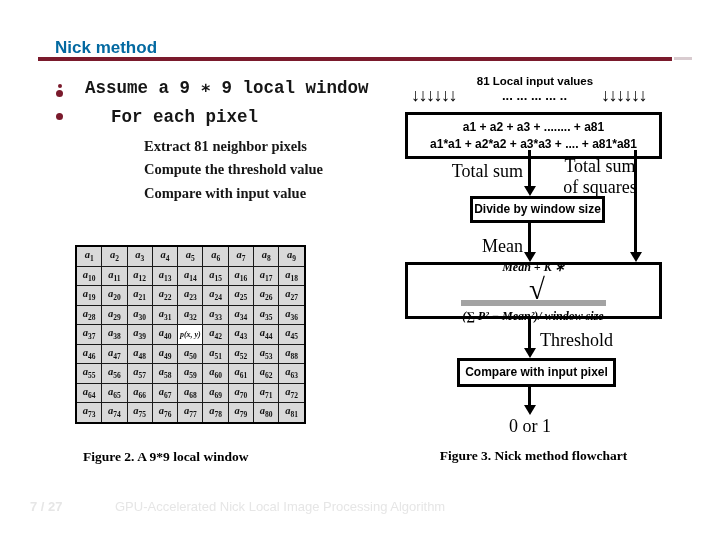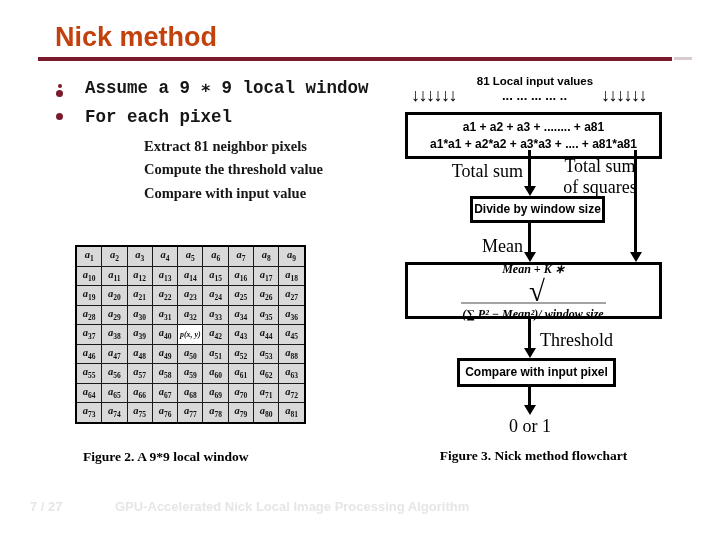--- a/index.html
+++ b/index.html
@@ -1,32 +1,32 @@
 <!DOCTYPE html>
 <html><head>
 <meta charset="utf-8">
 <style>
   html,body{margin:0;padding:0;}
   body{
     width:720px;height:540px;background:#ffffff;position:relative;overflow:hidden;
     font-family:"Liberation Sans",sans-serif;color:#111;
   }
   
-  .title{position:absolute;left:55px;top:22px;font-size:27px;font-weight:bold;color:#c2410c;}
+  .title{position:absolute;left:55px;top:38px;font-size:17px;font-weight:bold;color:#0369a1;}
   .title-rule{position:absolute;left:38px;top:57px;width:634px;height:4px;background:#7a1a2c;}
   .title-rule-tail{position:absolute;left:674px;top:57px;width:18px;height:3px;background:#d9ccd0;}
   
   .bullets{position:absolute;left:52px;top:78px;width:360px;}
   .brow{display:flex;align-items:flex-start;}
   .mk{flex:0 0 33px;display:flex;flex-direction:column;align-items:flex-start;box-sizing:border-box;padding:6px 0 0 4px;}
   .dot-s{width:4px;height:4px;border-radius:50%;background:#7a1a2c;margin:0 0 2px 2px;}
   .dot-b{width:7px;height:7px;border-radius:50%;background:#7a1a2c;}
   .lvl1-text{font-family:Liberation Mono, monospace;font-weight:bold;font-size:17.5px;color:#161616;line-height:1.25;}
   .b1{margin-bottom:7px;}
-  .b2{margin-bottom:9px;}
+  .b2{margin-bottom:9px;gap:26px;}
   .sub{margin-left:68px;}
   .srow{display:flex;align-items:flex-start;margin-bottom:7px;}
   .mk-sub{flex:0 0 24px;box-sizing:border-box;padding:6px 0 0 1px;}
   .dot-m{width:5px;height:5px;border-radius:50%;background:#7a1a2c;}
   .lvl2-text{font-family:"Liberation Serif",serif;font-weight:bold;font-size:14.5px;color:#161616;line-height:1.15;}
   
   .window-table{position:absolute;left:75px;top:245px;border-collapse:collapse;border:2px solid #000;}
   .window-table td{
     width:24.3px;height:18.5px;border:1px solid #1a1a1a;background:#d9d9d9;
     text-align:center;vertical-align:middle;padding:0;
@@ -50,24 +50,24 @@
     font-weight:bold;font-size:12px;text-align:center;line-height:1.35;color:#000;
   }
   .varrow{position:absolute;width:3px;background:#000;}
   .varrow.head::after{
     content:"";position:absolute;top:100%;left:50%;transform:translateX(-50%);
     width:0;height:0;border:6px solid transparent;border-top:10px solid #000;border-bottom:none;
   }
   .formula{flex-direction:column;}
   .f-prefix,.f-radicand{font-family:"Liberation Serif",serif;font-style:italic;font-weight:bold;font-size:12px;white-space:nowrap;}
   .f-radical{font-family:"Liberation Serif",serif;font-weight:bold;font-size:29px;line-height:.8;margin:0 -2px 0 5px;transform:translateY(3px);}
-  .f-radicand{border-top:2px solid #a3a3a3;padding:2px 2px 0 1px;transform:translateY(2px);}
+  .f-radicand{border-top:6px solid #a3a3a3;padding:2px 2px 0 1px;transform:translateY(2px);}
   
   .pagenum{position:absolute;left:30px;top:499px;font-weight:bold;font-size:13px;color:#e6e6e6;}
-  .footer-title{position:absolute;left:115px;top:499px;font-weight:bold;font-size:13px;color:#e6e6e6;}
+  .footer-title{position:absolute;left:115px;top:499px;font-weight:normal;font-size:13px;color:#e6e6e6;}
 </style>
 </head>
 <body>
 
 <div class="title">Nick method</div>
 <div class="title-rule"></div>
 <div class="title-rule-tail"></div>
 
 <div class="bullets">
   <div class="brow b1">

